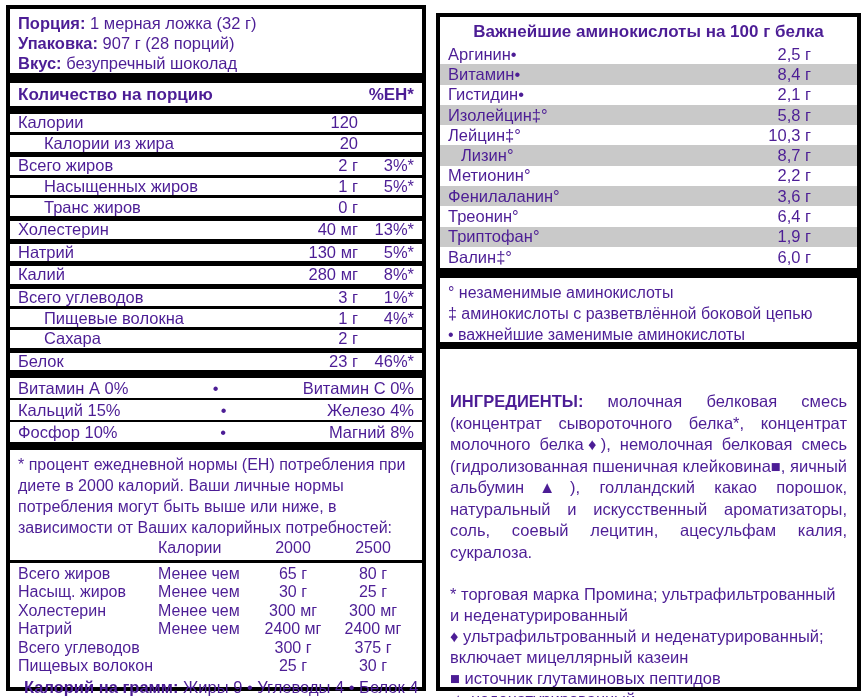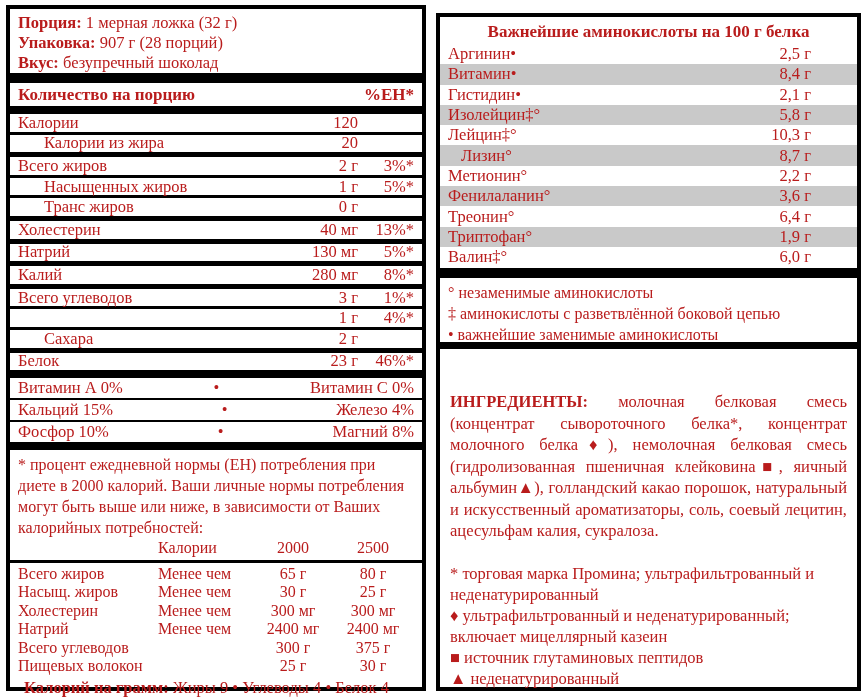--- a/index.html
+++ b/index.html
@@ -1,38 +1,38 @@
 <!DOCTYPE html>
 <html><head>
 <meta charset="utf-8">
 <style>
   html,body{margin:0;padding:0;background:#fff;}
   .page{position:relative;width:868px;height:697px;background:#fff;overflow:hidden;
-        font-family:Liberation Serif, serif;color:#b91c1c;}
+        font-family:Liberation Sans, sans-serif;color:#4c1d95;}
   .panel{position:absolute;background:#fff;border:4px solid #000;box-sizing:border-box;}
   #left-panel{left:6px;top:5px;width:420px;height:686px;}
   #amino-panel{left:436px;top:13px;width:425px;height:333px;}
   #ingredients-panel{left:436px;top:345px;width:425px;height:346px;}
 
   
   .hdr-block{padding-top:4px;}
   .hdr-line{font-size:16.5px;line-height:20px;padding:0 8px;white-space:nowrap;}
   .hdr-line b{font-weight:bold;}
   .bar{background:#000;height:10px;}
   .bar.thin{height:8px;}
   .amount-heading{display:flex;justify-content:space-between;align-items:center;
       font-weight:bold;font-size:17px;padding:1px 8px;height:21px;}
   .nrow{display:flex;align-items:center;border-top:3px solid #000;
       font-size:16.5px;padding:0 8px;height:17.6px;}
   .nrow.major{border-top-width:5px;}
   .nrow.indent .nlabel{padding-left:26px;}
   .nlabel{white-space:nowrap;}
   .amt{margin-left:auto;text-align:center;white-space:nowrap;}
   .pct{width:56px;text-align:right;white-space:nowrap;}
-  .vrow{display:flex;justify-content:space-between;align-items:flex-start;
+  .vrow{display:flex;justify-content:space-between;align-items:center;
       font-size:16.5px;padding:0 8px;height:20px;border-top:2px solid #000;}
   .vrow.first{border-top:none;}
   .footnote{font-size:16px;line-height:21px;padding:4px 8px 1px;}
   .dvh,.dvrow{display:flex;font-size:16px;line-height:18.5px;padding:0 8px;}
   .dvh{border-bottom:3px solid #000;padding-bottom:2px;}
   .dv-label{width:140px;white-space:nowrap;}
   .dv-qual{width:96px;white-space:nowrap;}
   .dv-c1{width:78px;text-align:center;white-space:nowrap;}
   .dv-c2{width:82px;text-align:center;white-space:nowrap;}
   .cpg{font-size:16.5px;padding:2px 8px 0 14px;white-space:nowrap;}
@@ -112,20 +112,21 @@
       <span class="nlabel">Калий</span>
       <span class="amt">280 мг</span>
       <span class="pct">8%*</span>
     </div>
     <div class="nrow major">
       <span class="nlabel">Всего углеводов</span>
       <span class="amt">3 г</span>
       <span class="pct">1%*</span>
     </div>
     <div class="nrow indent">
+      <span class="nlabel">Пищевые волокна</span>
       <span class="amt">1 г</span>
       <span class="pct">4%*</span>
     </div>
     <div class="nrow indent">
       <span class="nlabel">Сахара</span>
       <span class="amt">2 г</span>
       <span class="pct"></span>
     </div>
     <div class="nrow major">
       <span class="nlabel">Белок</span>

